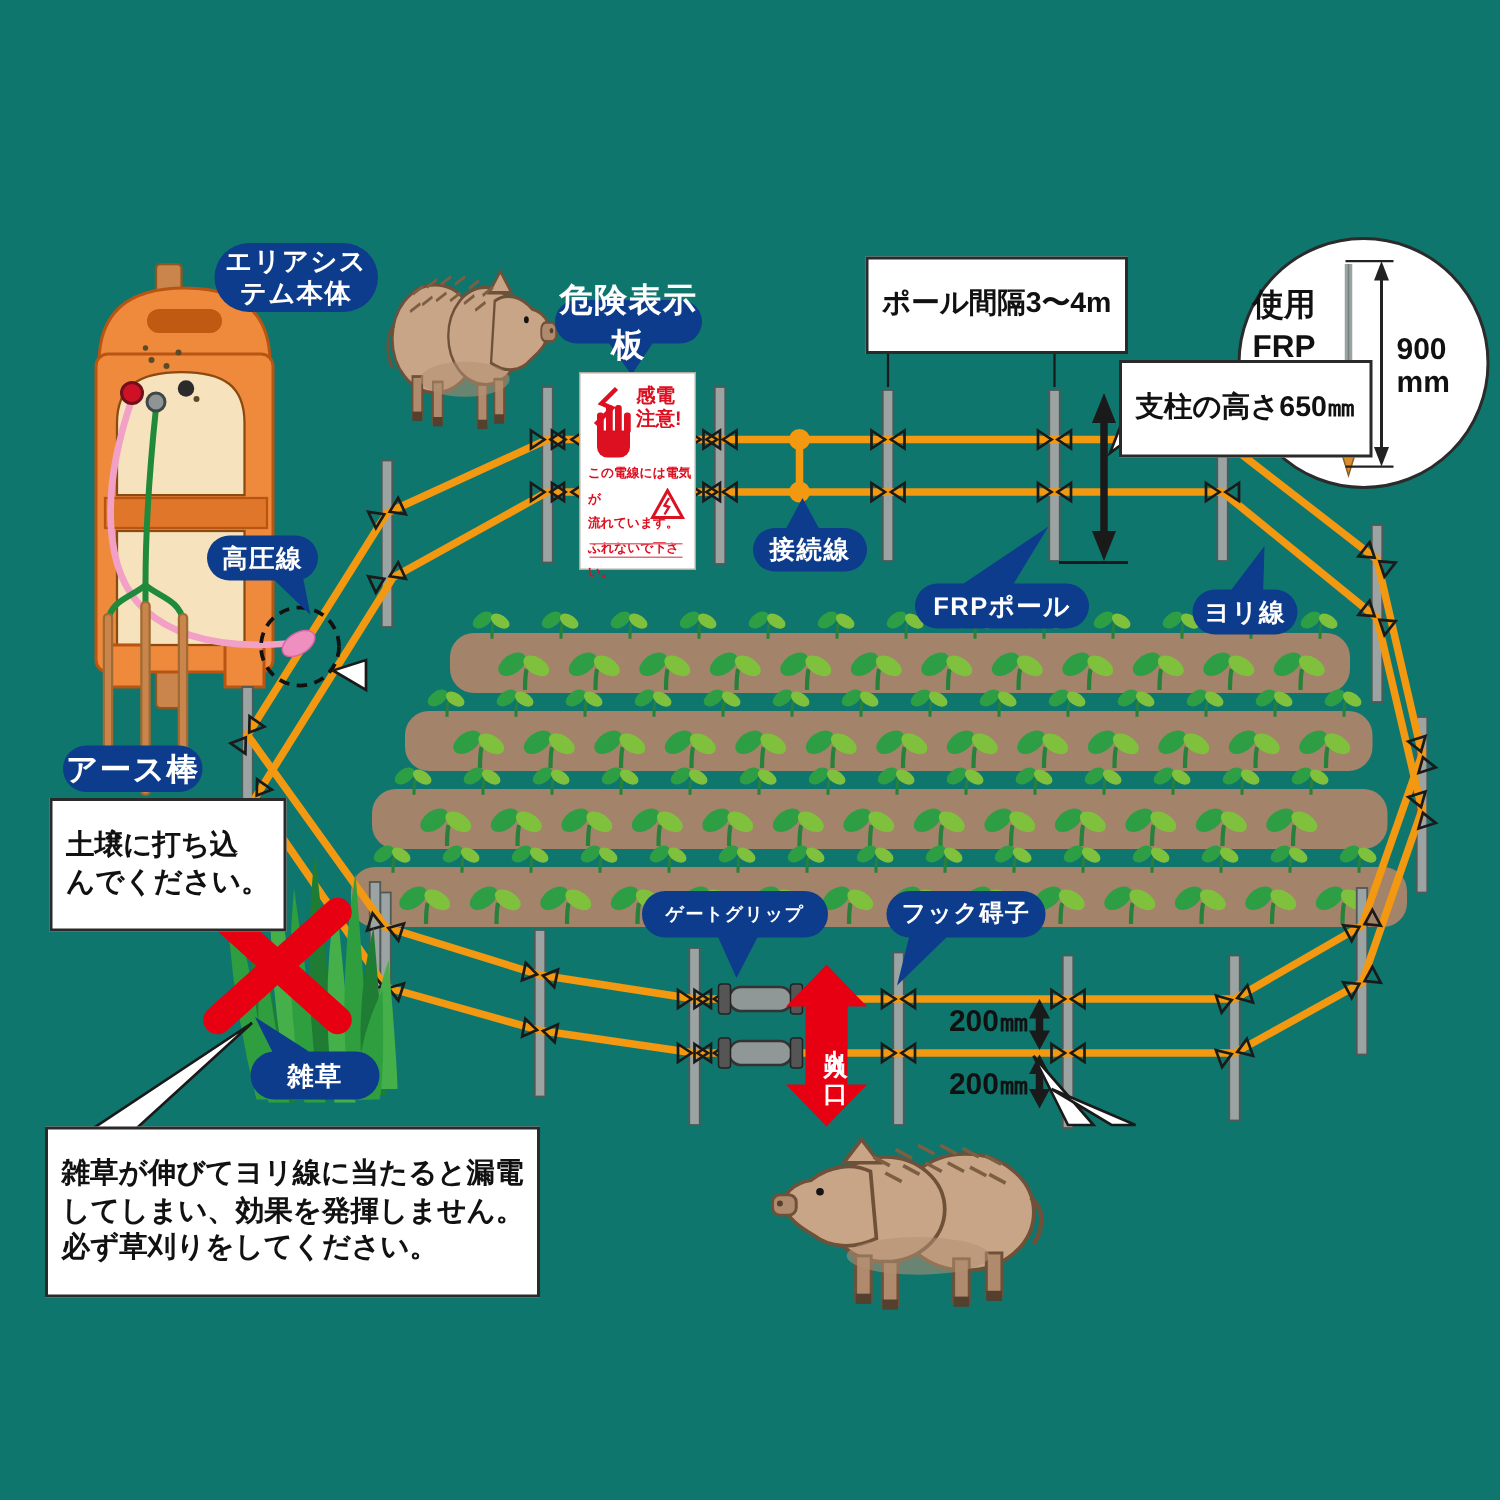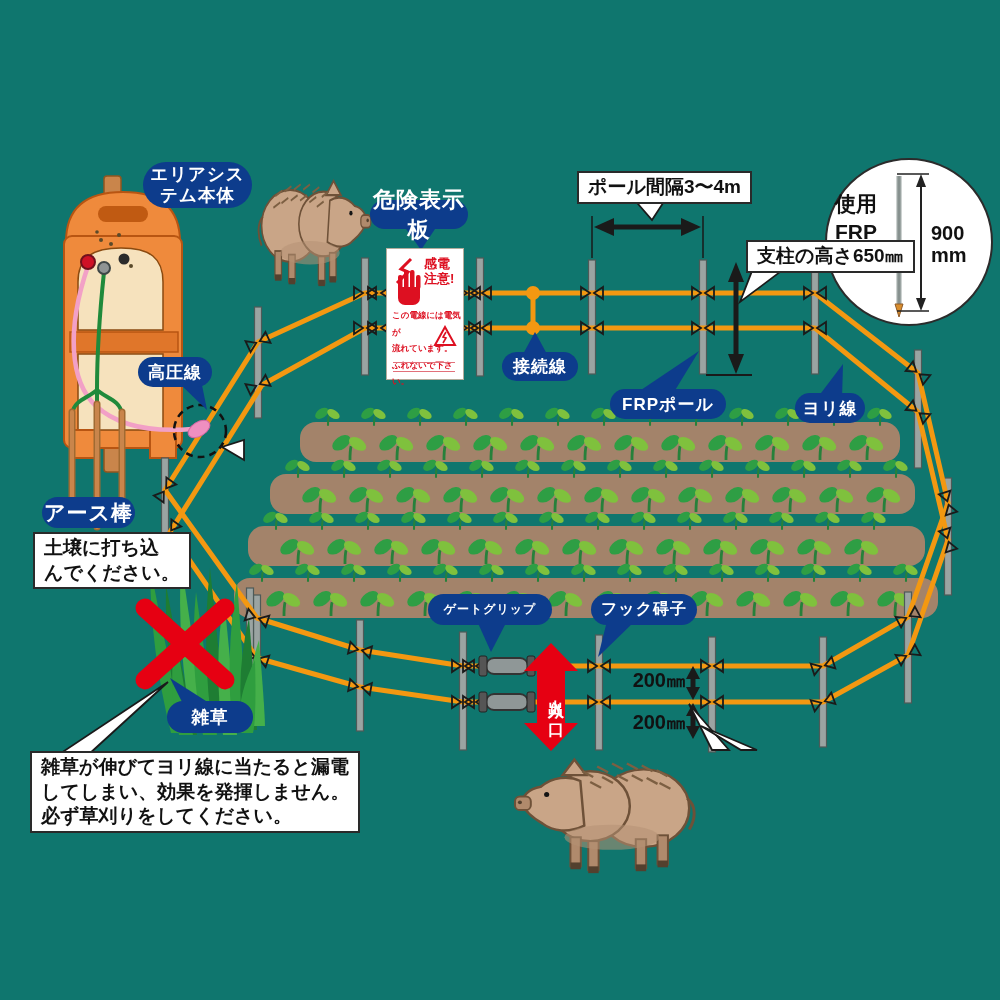--- a/index.html
+++ b/index.html
@@ -10,21 +10,21 @@
   body{font-family:"Liberation Sans","DejaVu Sans",sans-serif;background:#fff;}
   .canvas{position:relative;width:1000px;height:1000px;background:var(--bg);overflow:hidden;}
   .canvas > svg#art{position:absolute;left:0;top:0;}
   .bubble{
     position:absolute;background:var(--blue);color:#fff;font-weight:700;
     display:flex;align-items:center;justify-content:center;text-align:center;
     border-radius:30px;white-space:pre-line;letter-spacing:1px;z-index:20;
   }
   .note{
     position:absolute;background:#fff;border:2px solid #2a2a2a;color:#111;
-    font-weight:600;font-size:19px;line-height:1.3;padding:2px 9px;
+    font-weight:600;font-size:19px;line-height:1.3;padding:18px 9px;
     white-space:pre-line;z-index:30;
   }
   .mlabel{position:absolute;font-weight:700;font-size:20px;color:#111;z-index:25;text-align:right;}
   .vtext{
     position:absolute;writing-mode:vertical-rl;text-orientation:upright;
     color:#fff;font-weight:700;font-size:16px;letter-spacing:2px;z-index:26;text-align:center;
   }
   .inset{
     position:absolute;left:825px;top:158px;width:164px;height:164px;background:#fff;
     border:2px solid #2b2b2b;border-radius:50%;z-index:18;

